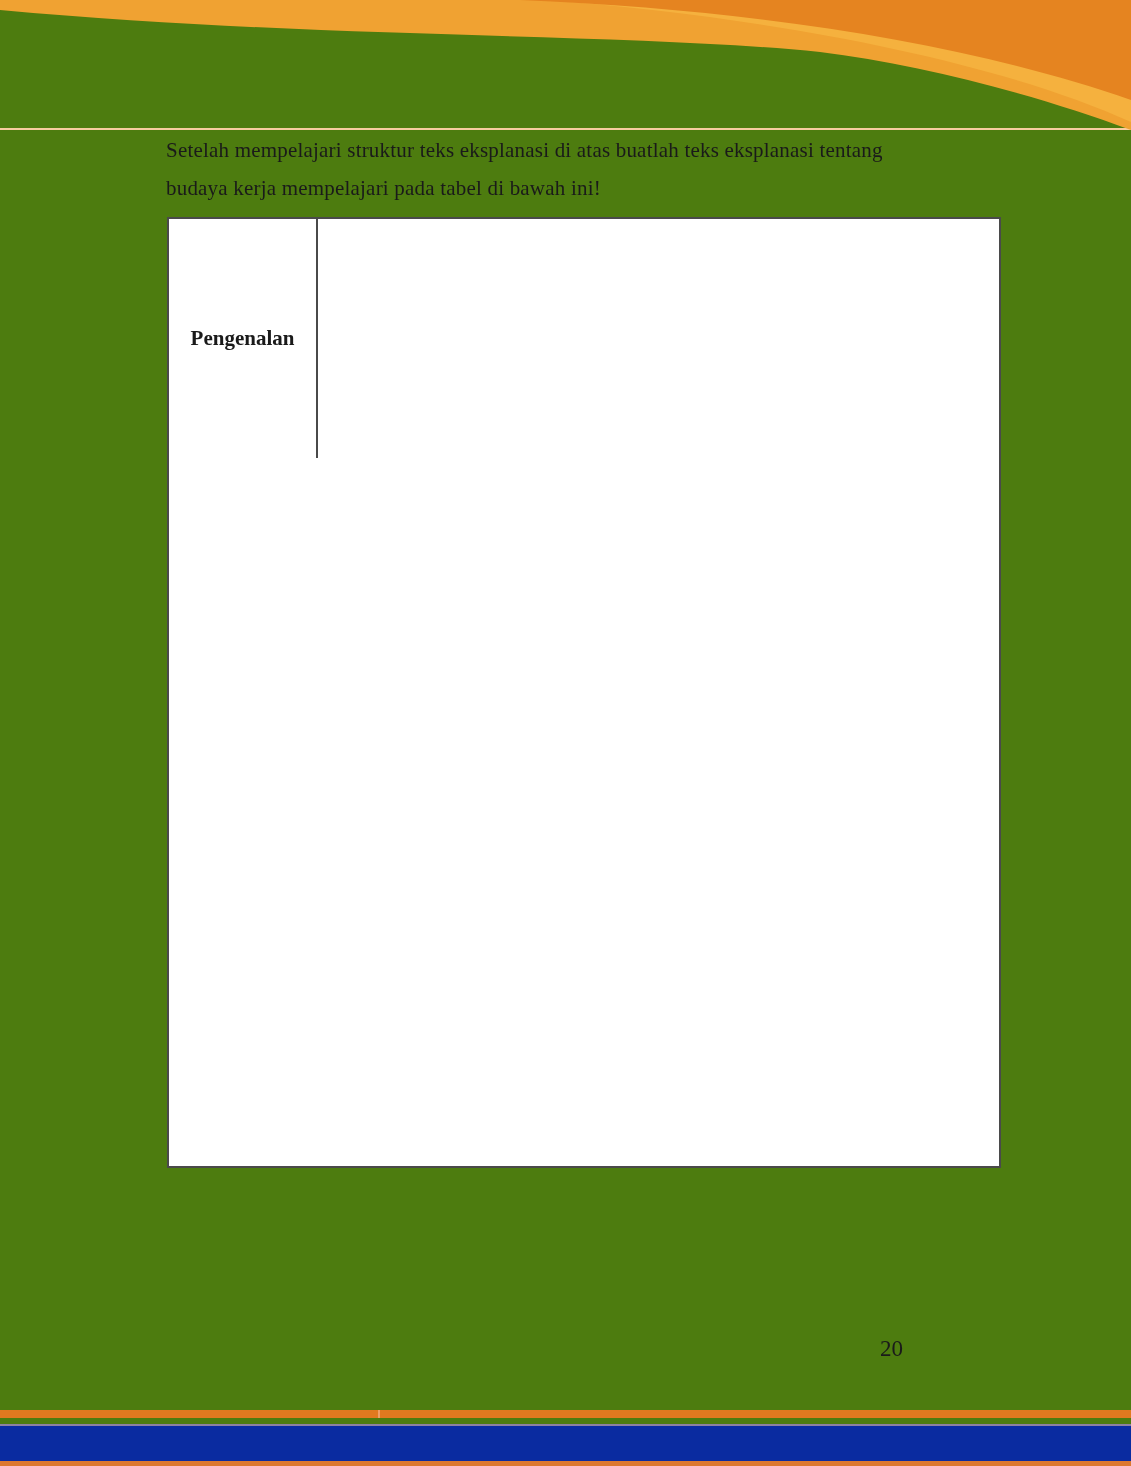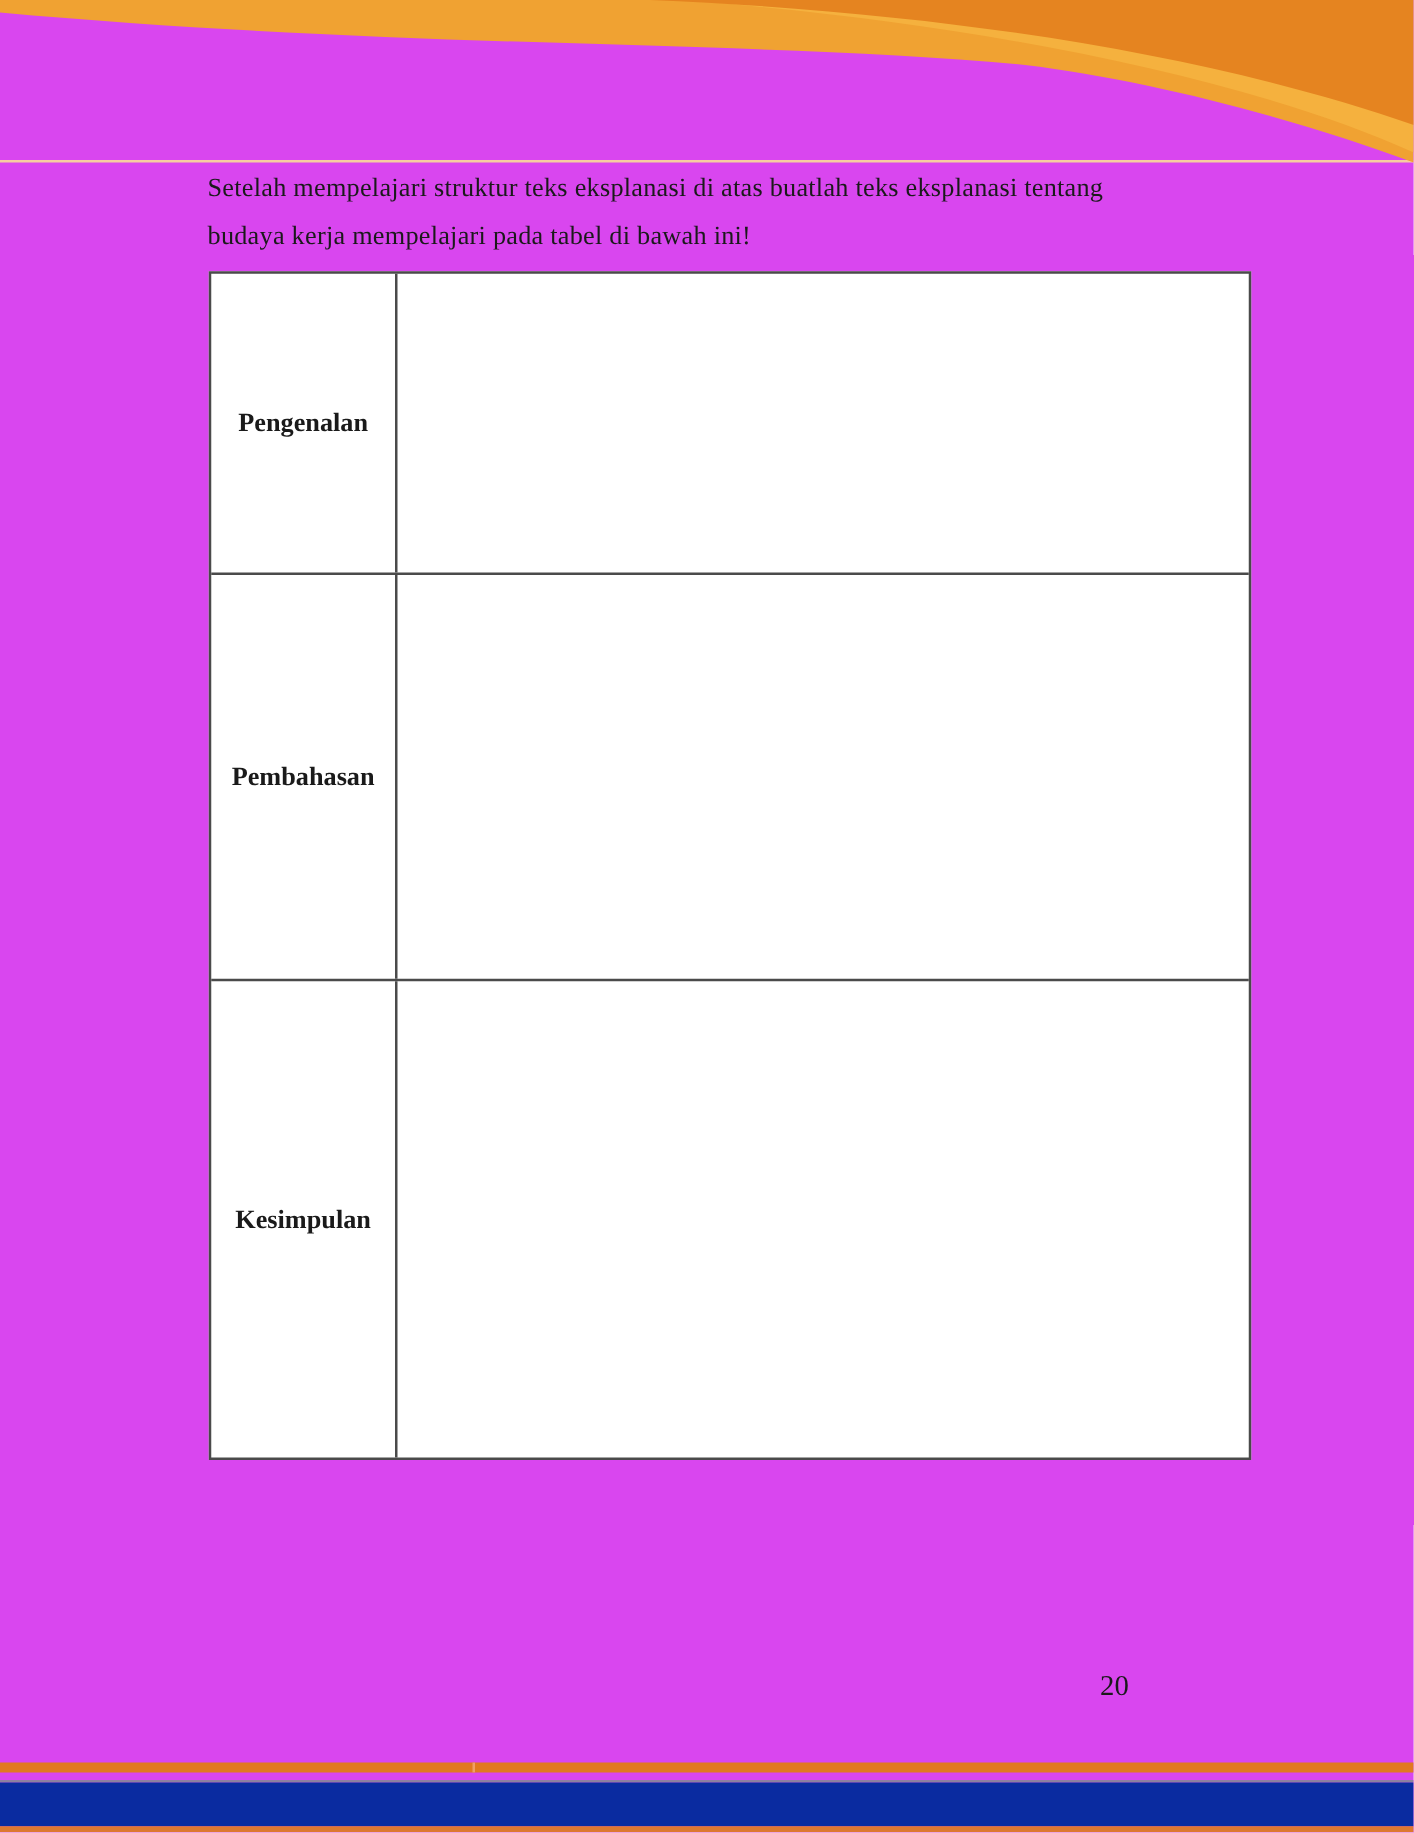--- a/index.html
+++ b/index.html
@@ -1,20 +1,20 @@
 <!DOCTYPE html>
 <html style="--header-amber: #f0a232; --header-amber-light: #f5b13e; --header-orange-dark: #e58420; --header-rule-peach: #f7cda0; --table-border: #4a4a4a; --text-color: #1a1a1a; --footer-bar-orange: #e1791f; --footer-rule-lavender: #8d81a0; --footer-bar-blue: #0a2ba0; --footer-line-orange: #dd7830;"><head>
 <meta charset="utf-8">
 <style>
   html, body { margin: 0; padding: 0; background: #ffffff; }
   .page {
     position: relative;
     width: 1131px;
     height: 1466px;
-    background: #d946ef;
+    background: #4d7c0f;
     overflow: hidden;
     font-family: "Liberation Serif", "DejaVu Serif", serif;
     color: var(--text-color, #1a1a1a);
   }
 
   
   .header-rule {
     position: absolute;
     top: 128px; left: 0;
     width: 100%; height: 2px;
@@ -133,33 +133,21 @@
 
   <div class="exp-table">
 
     <div class="exp-row row-1">
       <div class="label-cell">
         <span>Pengenalan</span>
       </div>
       <div class="answer-cell"></div>
     </div>
 
-    <div class="exp-row row-2">
-      <div class="label-cell">
-        <span>Pembahasan</span>
-      </div>
-      <div class="answer-cell"></div>
-    </div>
 
-    <div class="exp-row row-3">
-      <div class="label-cell">
-        <span>Kesimpulan</span>
-      </div>
-      <div class="answer-cell"></div>
-    </div>
 
   </div>
 
   <div class="page-number">20</div>
 
   <div class="footer-orange-bar">
     <div class="footer-orange-seam"></div>
   </div>
   <div class="footer-lavender-rule"></div>
   <div class="footer-blue-bar"></div>

